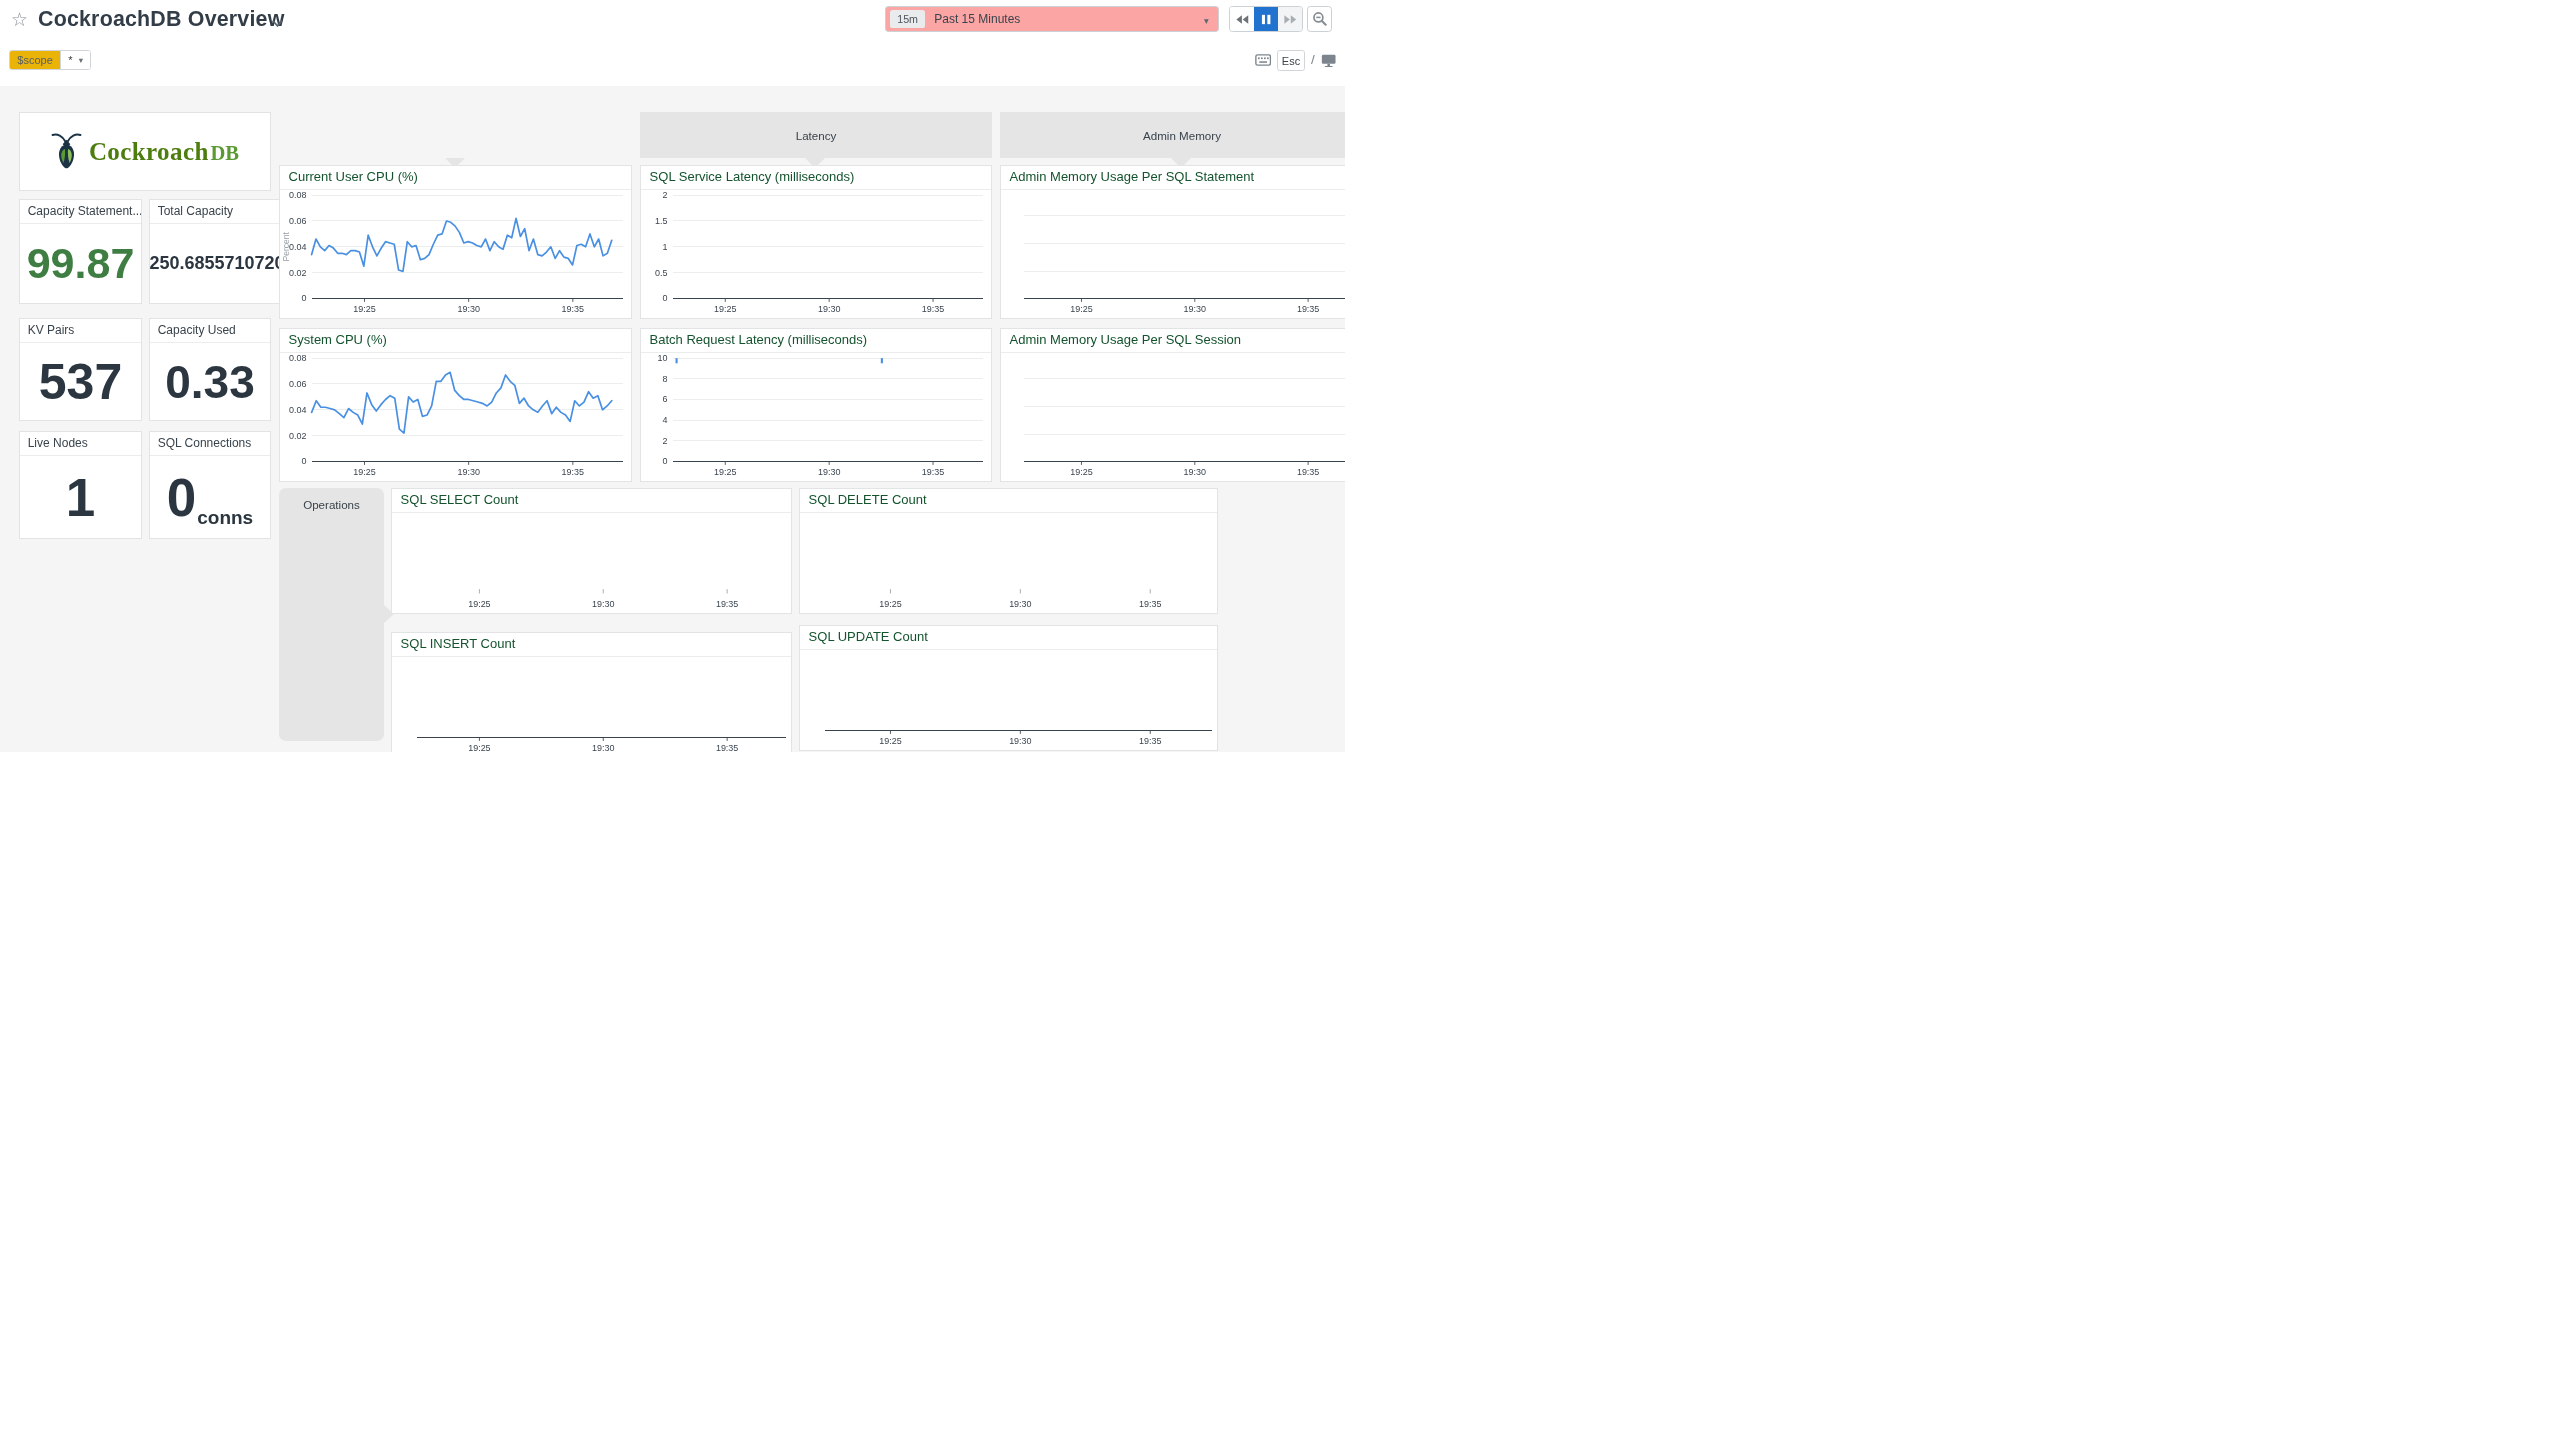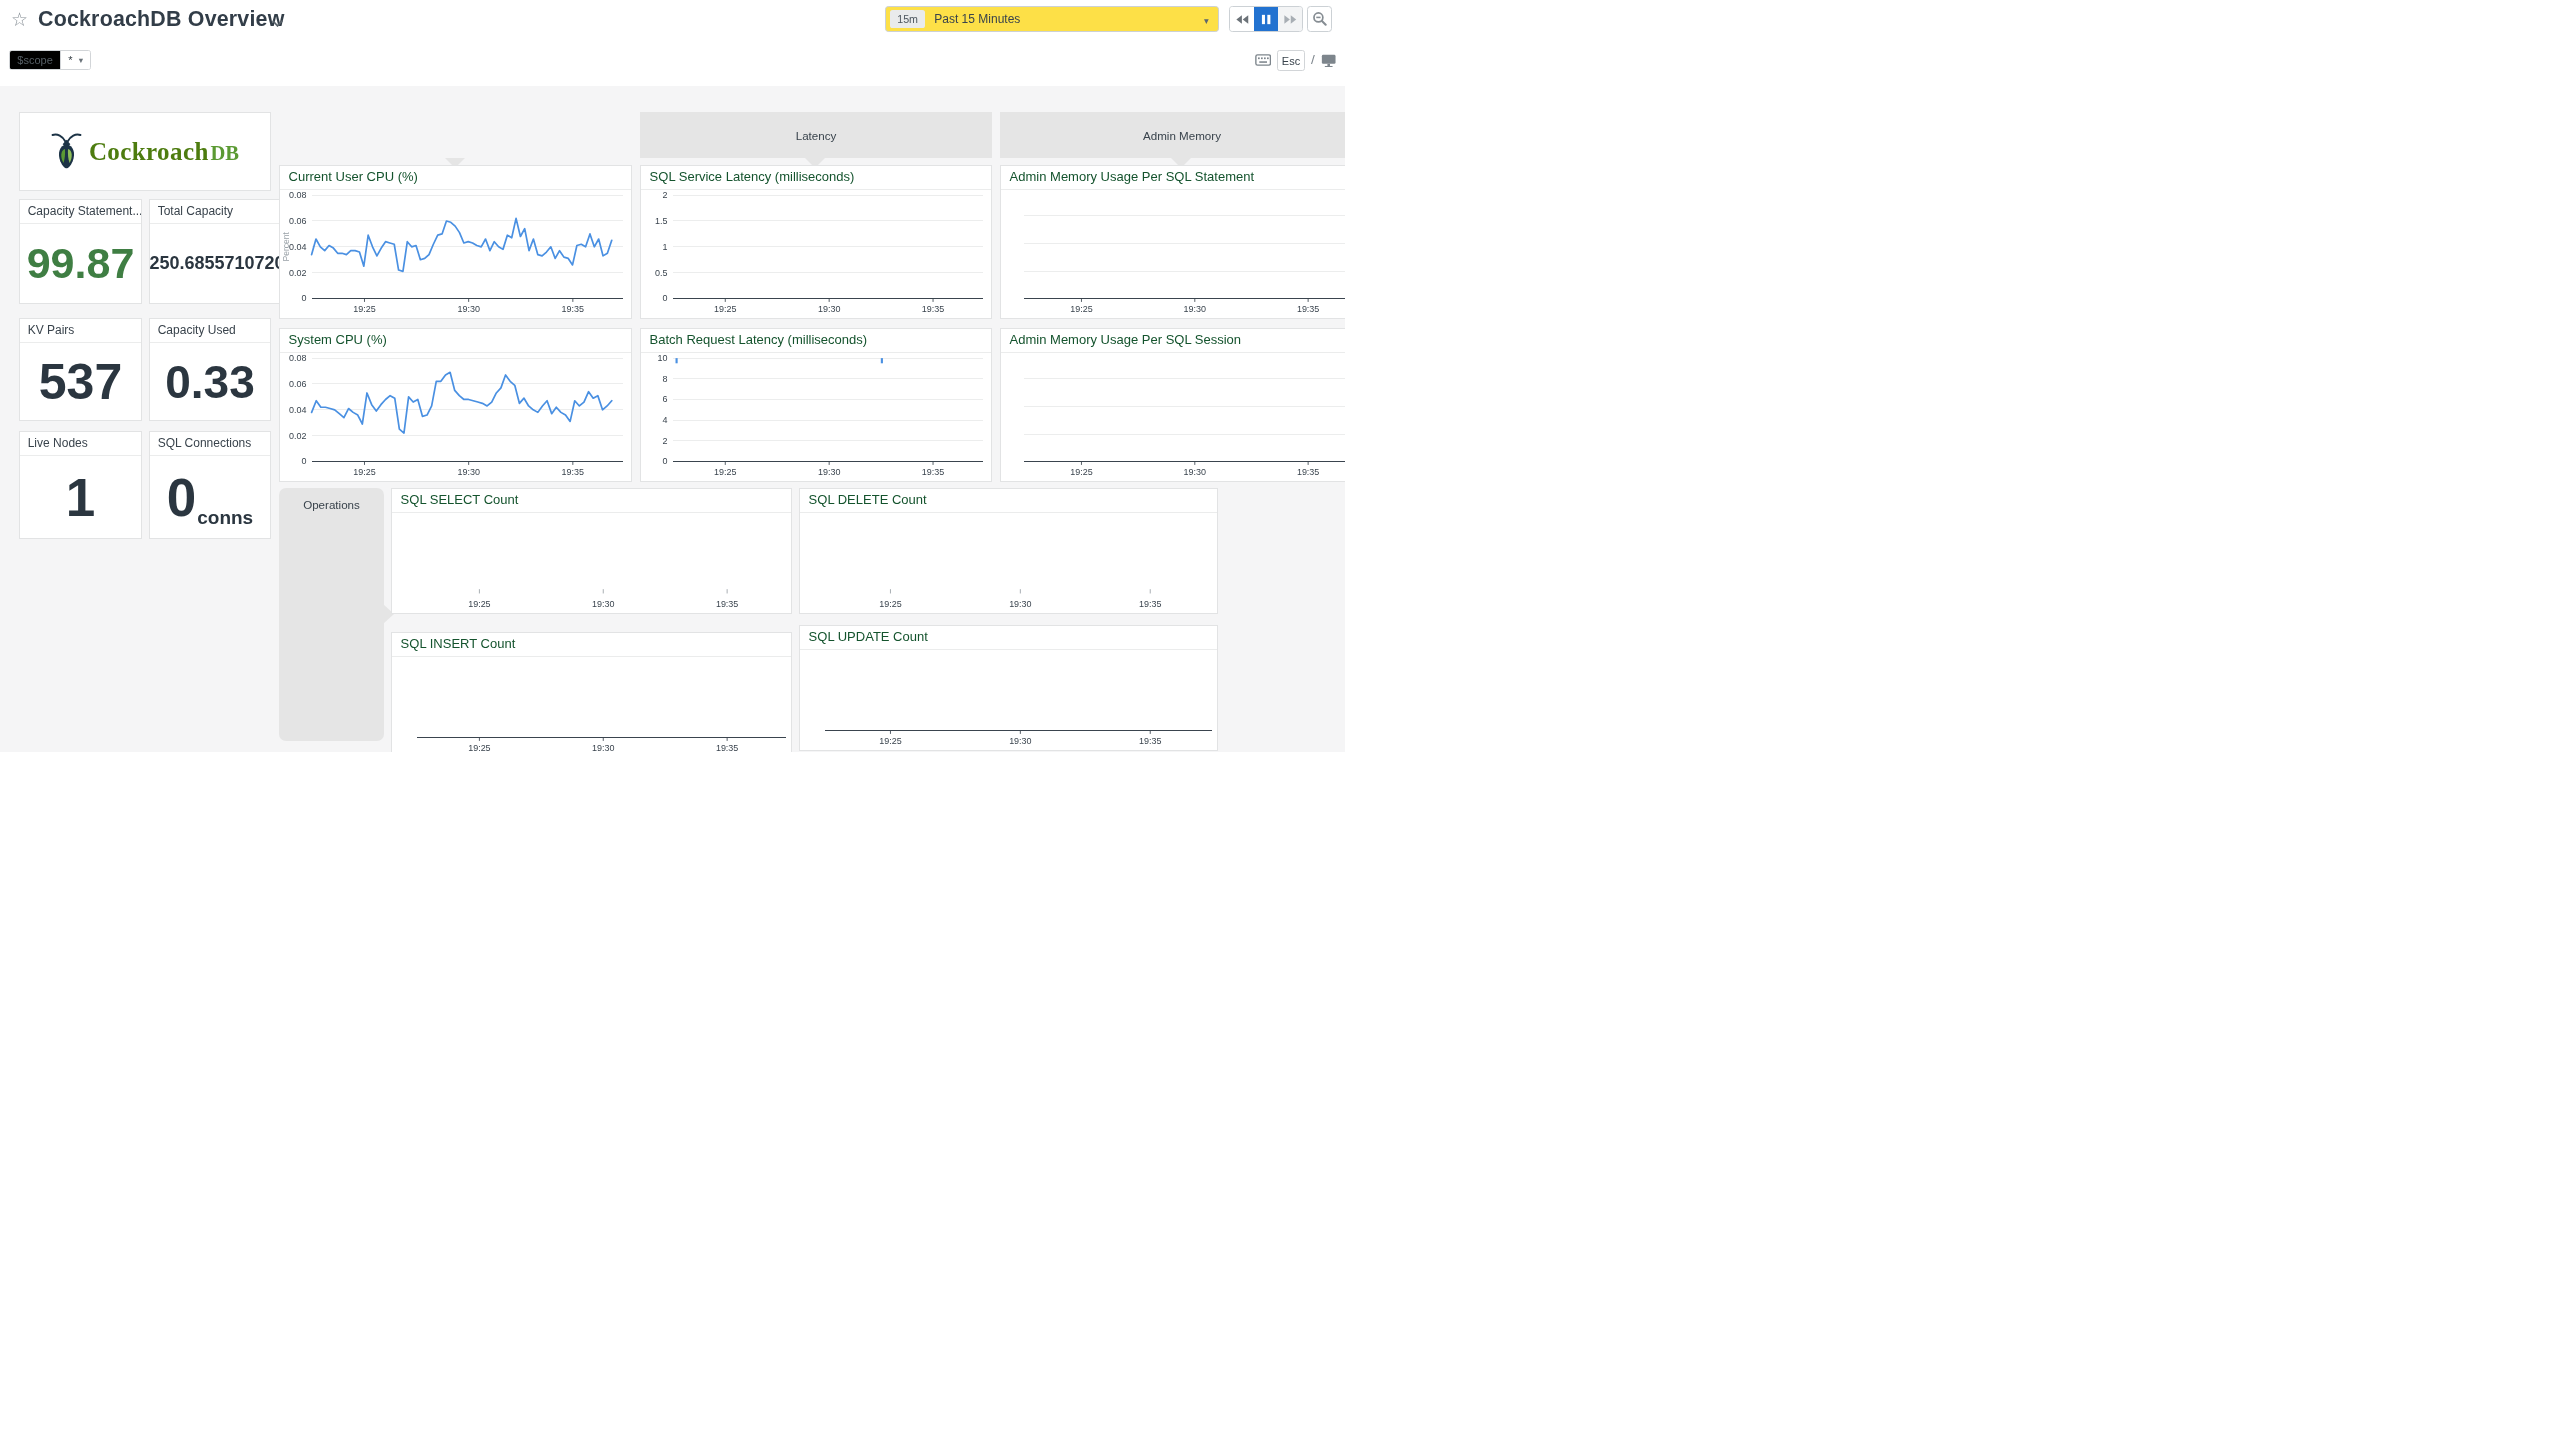--- a/index.html
+++ b/index.html
@@ -5,40 +5,40 @@
   html,body{margin:0;padding:0;background:#ffffff;font-family:"Liberation Sans",sans-serif;
     -webkit-font-smoothing:antialiased;}
   .page{position:relative;width:1345px;height:752px;overflow:hidden;background:#fff;}
 
   
   .hdr{position:absolute;left:0;top:0;width:100%;height:45px;background:#fff;}
   .star{position:absolute;left:11px;top:7.7px;font-size:19px;color:#878f96;cursor:pointer;}
   .title{position:absolute;left:38px;top:6.9px;font-size:21.4px;font-weight:700;color:#323d48;letter-spacing:0.2px;}
   .title-caret{position:absolute;left:271px;top:15.4px;}
 
-  .timepicker{position:absolute;left:885px;top:6px;width:334px;height:26px;background:#fde047;
+  .timepicker{position:absolute;left:885px;top:6px;width:334px;height:26px;background:#fca5a5;
     border:0.9px solid #ccd1d5;border-radius:3.4px;box-sizing:border-box;display:flex;align-items:center;cursor:pointer;}
   .tp-badge{margin-left:4.3px;background:#e9ebec;border-radius:2.6px;padding:2.6px 6.9px;font-size:10.7px;color:#4c565e;}
   .tp-label{margin-left:9.4px;font-size:12px;color:#39434c;}
   .tp-caret{position:absolute;right:9.4px;top:7.7px;color:#5c666e;font-size:9.4px;}
 
   .playgroup{position:absolute;left:1229px;top:6px;height:26px;display:flex;border:0.9px solid #ccd1d5;
     border-radius:3.4px;overflow:hidden;box-sizing:border-box;}
   .playbtn{width:24px;height:24px;display:flex;align-items:center;justify-content:center;cursor:pointer;box-sizing:border-box;}
   .playbtn.rew{background:#fff;}
   .playbtn.pause{background:#2272d0;}
   .playbtn.ff{background:#f3f4f5;}
   .zoombtn{position:absolute;left:1307px;top:6px;width:25px;height:26px;background:#fff;border:0.9px solid #ccd1d5;
     border-radius:3.4px;box-sizing:border-box;display:flex;align-items:center;justify-content:center;cursor:pointer;}
 
   
   .subhdr{position:absolute;left:0;top:45px;width:100%;height:41px;background:#fff;}
   .scopevar{position:absolute;left:8.6px;top:5.1px;height:20px;display:flex;border:0.9px solid #d2d5d8;
     border-radius:2.6px;overflow:hidden;cursor:pointer;box-sizing:border-box;}
-  .scope-key{background:#000000;padding:2.6px 7.7px;font-size:11px;color:#565f66;display:flex;align-items:center;}
+  .scope-key{background:#eab308;padding:2.6px 7.7px;font-size:11px;color:#565f66;display:flex;align-items:center;}
   .scope-val{background:#fff;padding:2.6px 6.9px;font-size:11px;color:#343d44;display:flex;align-items:center;gap:6px;border-left:0.9px solid #d2d5d8;}
   .scope-val .caret{font-size:8.6px;color:#6a737a;}
   .kbd-icon{position:absolute;left:1255px;top:9.4px;cursor:pointer;}
   .esc-btn{position:absolute;left:1277px;top:5.1px;width:28px;height:21.4px;border:0.9px solid #d2d5d8;border-radius:2.6px;
     background:#fff;font-size:11px;color:#39434c;display:flex;align-items:center;justify-content:center;cursor:pointer;box-sizing:border-box;}
   .slash{position:absolute;left:1311px;top:6.9px;font-size:13.7px;color:#7d858c;}
   .mon-icon{position:absolute;left:1321px;top:8.6px;cursor:pointer;}
 
   
   .canvas{position:absolute;left:0;top:86px;width:1345px;height:666px;background:#f5f5f6;overflow:hidden;}

